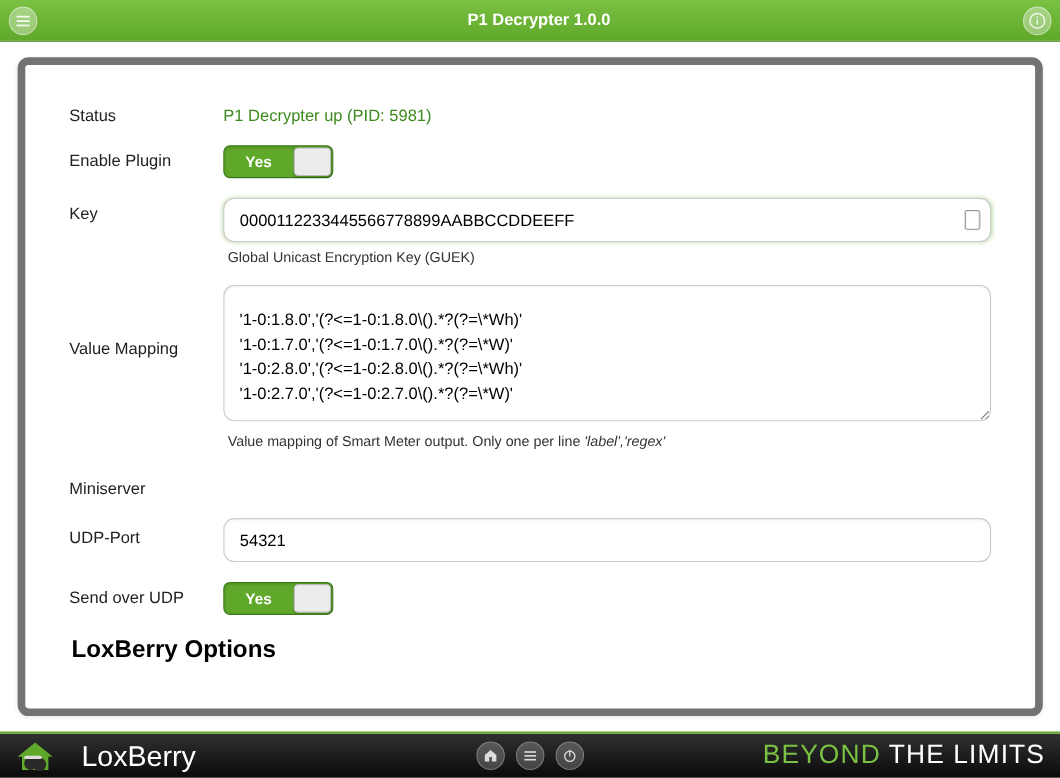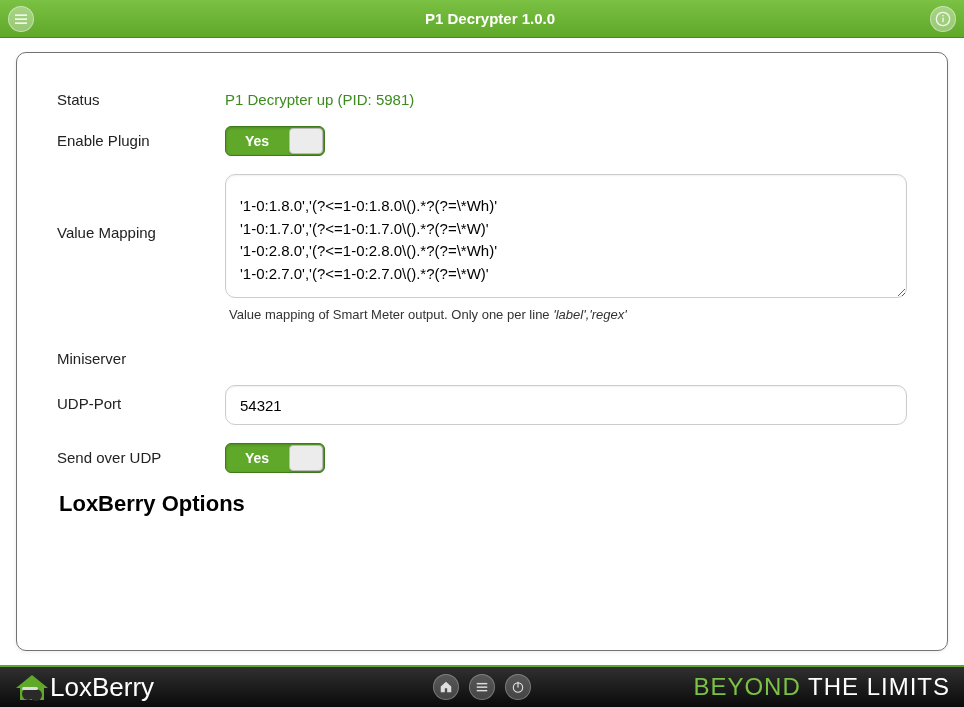--- a/index.html
+++ b/index.html
@@ -14,30 +14,30 @@
   }
   .header-title { color: #fff; font-weight: bold; font-size: 15px; margin-left: 16px; }
   .header .circle-btn { position: absolute; width: 26px; height: 26px; border-radius: 50%; background: rgba(255,255,255,0.35); top: 6px; display:flex; align-items:center; justify-content:center; color:#fff; cursor:pointer; border:1px solid rgba(255,255,255,0.4);}
   .menu-btn { left: 8px; }
   .info-btn { right: 8px; }
   .circle-btn svg { width: 16px; height: 16px; fill: #fff; opacity: 0.85; }
 
   .panel-wrap {
     position: absolute; left: 16px; right: 16px; top: 52px; bottom: 56px;
     background: #fff;
-    border: 1px solid #737373;
+    border: 7px solid #737373;
     border-radius: 10px;
     box-shadow: 0 1px 4px rgba(0,0,0,0.08);
     overflow: hidden;
   }
   .panel-inner { padding: 32px 40px 24px 40px; }
 
   .form-row { display: flex; align-items: flex-start; margin-bottom: 18px; font-size: 15px; color: #222; }
   .form-label { width: 140px; flex-shrink: 0; padding-top: 6px; }
-  .form-field { flex: 1; margin-left: 28px; }
+  .form-field { flex: 1; }
 
   .status-text { color: #3d8b1f; padding-top:6px; font-size: 15px; }
 
   .toggle {
     display: inline-flex; align-items: center;
     width: 100px; height: 30px;
     border-radius: 6px;
     background: #5fa82a;
     border: 1px solid #3d7a1a;
     position: relative;
@@ -101,21 +101,21 @@
     z-index: -1;
   }
 
   .footer {
     position: absolute; left:0; right:0; bottom:0; height:42px;
     background: linear-gradient(to bottom, #303030 0%, #0a0a0a 100%);
     border-top: 2px solid #5fa82a;
     display: flex; align-items: center; padding: 0 14px;
     color: #fff;
   }
-  .footer .logo { display:flex; align-items:center; gap:0; }
+  .footer .logo { display:flex; align-items:center; gap:24px; }
   .footer .logo-text { font-size: 26px; font-weight: 300; color:#fff; }
   .footer .center-icons { position:absolute; left:50%; transform:translateX(-50%); display:flex; gap:10px; }
   .footer .f-btn { width:26px; height:26px; border-radius:50%; background: rgba(255,255,255,0.22); display:flex; align-items:center; justify-content:center; cursor:pointer; border:1px solid rgba(255,255,255,0.25);}
   .footer .f-btn svg { width:14px; height:14px; fill:#ddd; }
   .footer .slogan { margin-left:auto; font-size: 24px; letter-spacing: 1px; }
   .footer .slogan .beyond { color:#7bc143; font-weight:300; }
   .footer .slogan .limits { color:#fff; font-weight:300; }
 </style>
 </head>
 <body>
@@ -155,20 +155,30 @@
     <div class="form-row">
       <div class="form-label">Enable Plugin</div>
       <div class="form-field">
         <div class="toggle">
           <span class="toggle-label">Yes</span>
           <span class="toggle-knob"></span>
         </div>
       </div>
     </div>
 
+    <div class="form-row">
+      <div class="form-label">Key</div>
+      <div class="form-field">
+        <div class="key-wrap">
+          <input class="input-text" type="text" value="0000112233445566778899AABBCCDDEEFF" style="">
+          <span class="key-icon"></span>
+        </div>
+        <div class="hint">Global Unicast Encryption Key (GUEK)</div>
+      </div>
+    </div>
 
     <div class="form-row">
       <div class="form-label" style="padding-top:50px">Value Mapping</div>
       <div class="form-field">
         <textarea class="textarea" style="">'1-0:1.8.0','(?&lt;=1-0:1.8.0\().*?(?=\*Wh)'
 '1-0:1.7.0','(?&lt;=1-0:1.7.0\().*?(?=\*W)'
 '1-0:2.8.0','(?&lt;=1-0:2.8.0\().*?(?=\*Wh)'
 '1-0:2.7.0','(?&lt;=1-0:2.7.0\().*?(?=\*W)'</textarea>
         <div class="hint">
           <span>Value mapping of Smart Meter output. Only one per line </span><i>'label','regex'</i>

